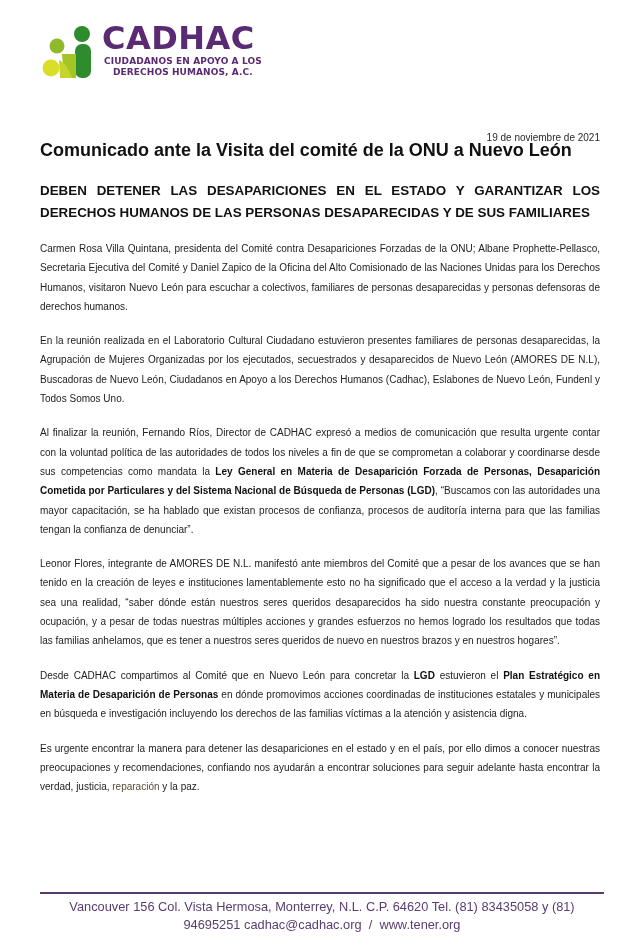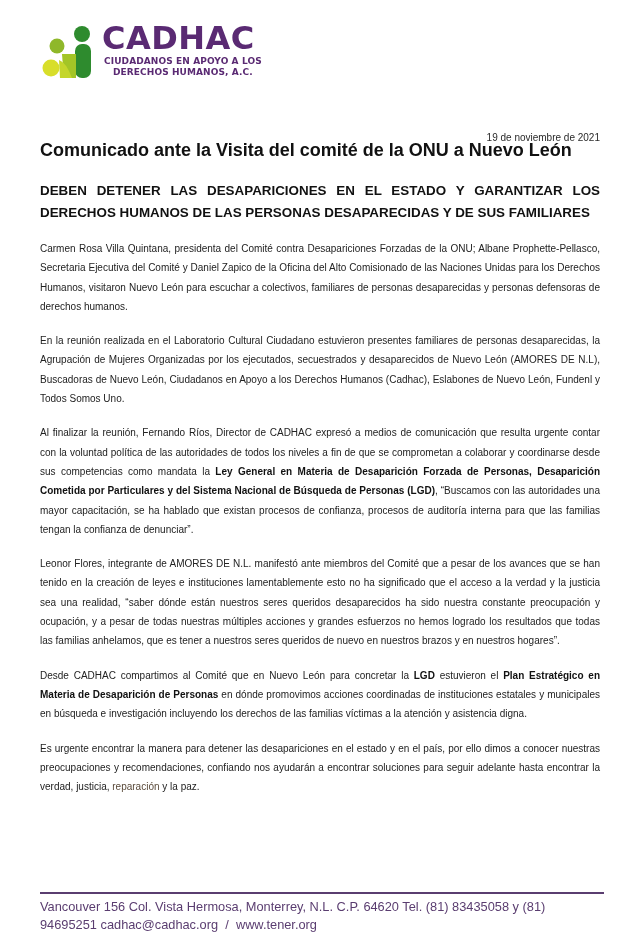--- a/index.html
+++ b/index.html
@@ -13,21 +13,21 @@
               font-weight:bold; font-size:9px; color:#5a2a73; line-height:11px; letter-spacing:0.1px; }
   .date { position:absolute; right:30px; top:101px; font-size:10px; color:#2a2a2a;margin-top:31px; }
   .subject { position:absolute; left:40px; top:140px; font-weight:bold; font-size:18px; color:#111; }
   .headline { position:absolute; left:40px; right:30px; top:180px; font-weight:bold; font-size:13.4px;
               line-height:22px; text-align:justify; color:#111; }
   .body { position:absolute; left:40px; right:30px; top:239px; font-size:10px; line-height:19.3px; color:#222; }
   .body p { margin:0 0 15px 0; text-align:justify; }
   .body b { color:#111; }
   .soft { color:#5a4a3a;margin-top:28px; }
   .footer-line { position:absolute; left:40px; right:26px; top:892px; height:2px; background:#5a3d70; }
-  .footer { position:absolute; left:40px; right:26px; top:898px; font-size:12.8px;
+  .footer { position:absolute; left:40px; right:26px; top:898px; text-align:center; font-size:12.8px;
             line-height:18px; color:#5a3d70; }
 </style>
 </head>
 <body>
 
 <div class="logo">
   <svg class="logo-mark" viewBox="0 0 62 58">
     <circle cx="42" cy="12" r="8" fill="#2e8b2e"></circle>
     <rect x="35" y="22" width="16" height="34" rx="7" fill="#2e8b2e"></rect>
     <circle cx="17" cy="24" r="7.5" fill="#8fb82a"></circle>

